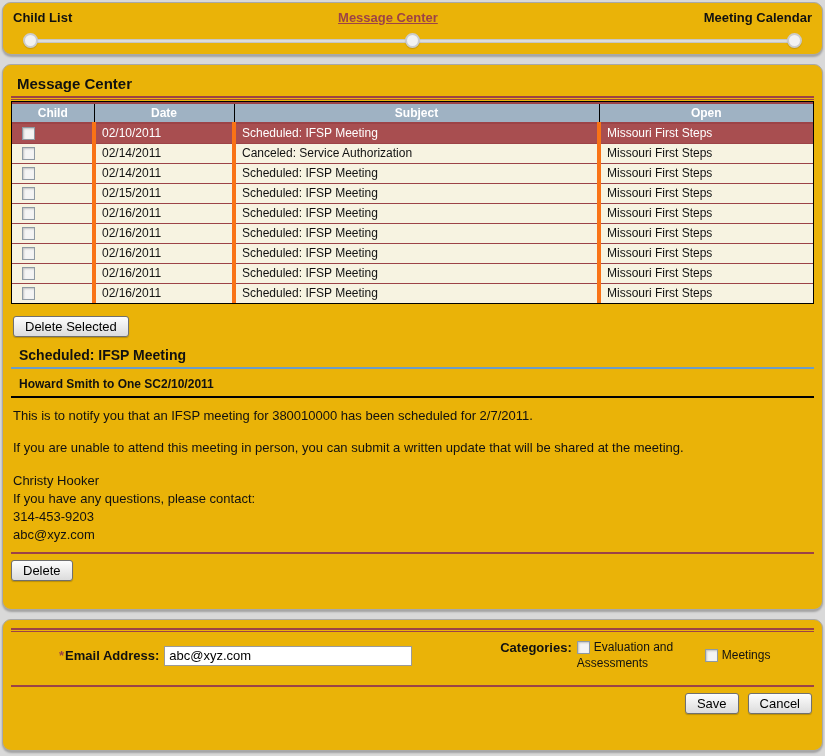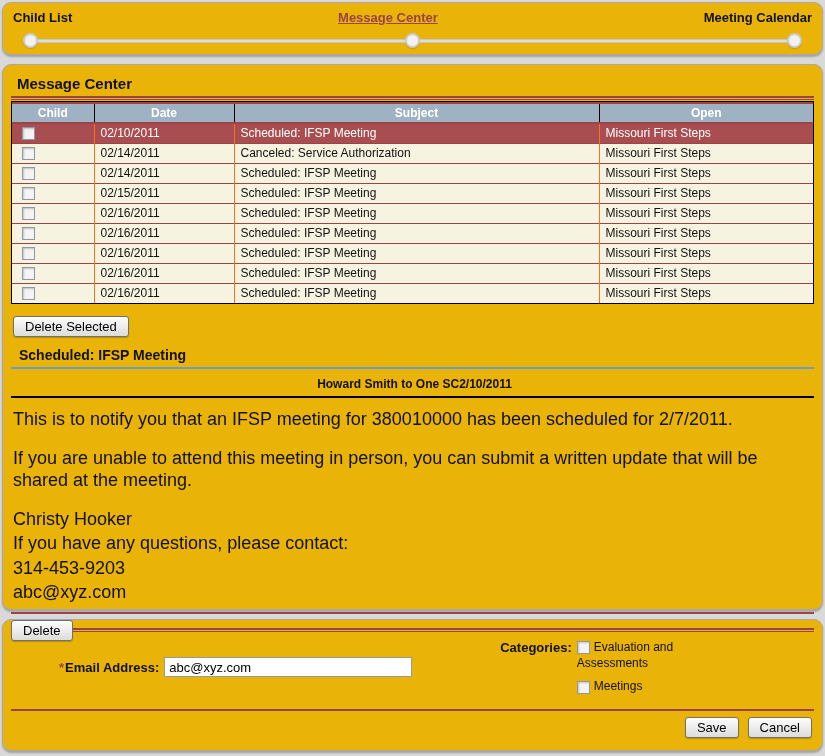--- a/index.html
+++ b/index.html
@@ -43,21 +43,21 @@
   table.msg-table { width: 100%; border-collapse: collapse; font-size: 12px; }
   table.msg-table th {
     background: #9fb2c3; color: #fff; font-weight: bold;
     border-top: 2px solid #9c4347; border-bottom: 2px solid #9c4347;
     border-left: 1px solid #000;
     height: 20px; text-align: center;
   }
   table.msg-table th:first-child { border-left: none; }
   table.msg-table td {
     height: 20px; padding: 1px 6px;
-    border-left: 1px solid #f97316; border-top: 1px solid #9c4347;
+    border-left: 4px solid #f97316; border-top: 1px solid #9c4347;
   }
   table.msg-table td:first-child { border-left: none; text-align: left; padding-left: 10px; }
   table.msg-table tr.row-normal { background: #f7f3e1; }
   table.msg-table tr.row-selected { background: #a84e50; color: #fff; }
   td.col-date { width: 140px; padding-left: 14px; }
   td.col-select { width: 82px; }
   td.col-subject { width: 365px; }
   input.cbx {
     appearance: none; -webkit-appearance: none;
     width: 13px; height: 13px; vertical-align: middle;
@@ -86,41 +86,41 @@
     padding: 2px 11px; cursor: pointer;
     box-shadow: 0 1px 1px rgba(0,0,0,0.2);
   }
   .btn-row-gap { margin: 12px 0 10px 2px; }
   .maroon-rule { border-top: 2px solid #9c4347; }
   .rule-above-btn { margin: 8px 0 6px 0; }
   
   .detail-subject { font-size: 14px; font-weight: bold; margin: 10px 0 4px 8px; }
   .blue-rule { border-top: 2px solid #6b9dc8; margin-bottom: 6px; }
   .msg-meta {
-    display: flex; justify-content: center;
+    display: flex; justify-content: flex-start;
     font-size: 12px; font-weight: bold;
     padding: 2px 4px 5px 8px;
     border-bottom: 2px solid #000;
   }
-  .msg-body { font-size: 18px; padding: 10px 2px 0 2px; line-height: 1.25; }
+  .msg-body { font-size: 13px; padding: 10px 2px 0 2px; line-height: 1.25; }
   .msg-body .para { margin-bottom: 16px; }
   .msg-body .line { margin-bottom: 2px; }
   
   .forward-panel { padding: 8px 8px 10px 8px; height: 132px; }
   .form-row { display: flex; margin-top: 8px; font-size: 13px; }
   .email-group { display: flex; align-items: center; margin-left: 48px; }
   .req-star { color: #9c4347; font-weight: bold; margin-right: 1px; }
   .field-label { font-weight: bold; margin-right: 5px; white-space: nowrap; }
   .email-input {
     width: 248px; height: 20px; font-size: 13px;
     font-family: "Liberation Sans", sans-serif;
     border: 1px solid #9a9a9a; padding: 1px 4px; background: #fff;
   }
   .cat-group { display: flex; margin-left: 88px; }
-  .cat-items { display: flex; flex-direction: column; gap: 8px; }
+  .cat-items { display: flex; flex-direction: row; gap: 8px; align-items: center; }
   .cat-item { width: 120px; font-size: 12px; line-height: 1.3; }
   .cat-item .cbx { margin-right: 4px; }
   .footer-rule { margin-top: 14px; }
   .footer-buttons { display: flex; justify-content: flex-end; gap: 9px; padding: 6px 2px 0 0; }
 </style>
 </head>
 <body>
 
 <div class="panel nav-panel">
   <div class="nav-labels">

